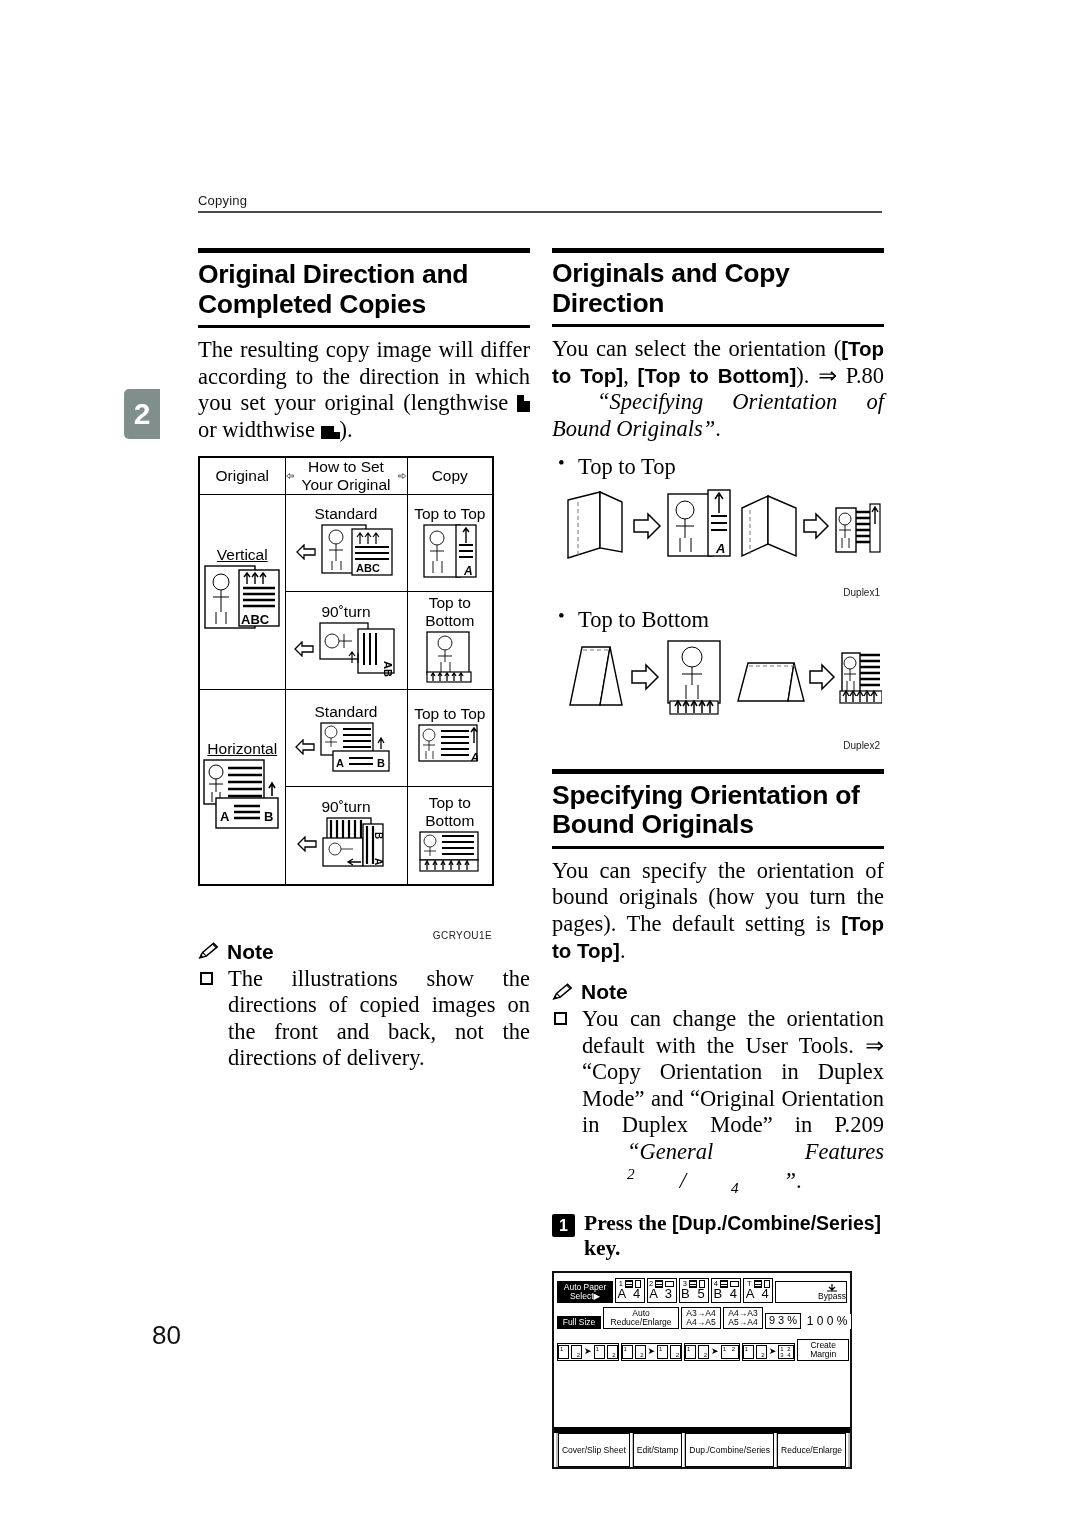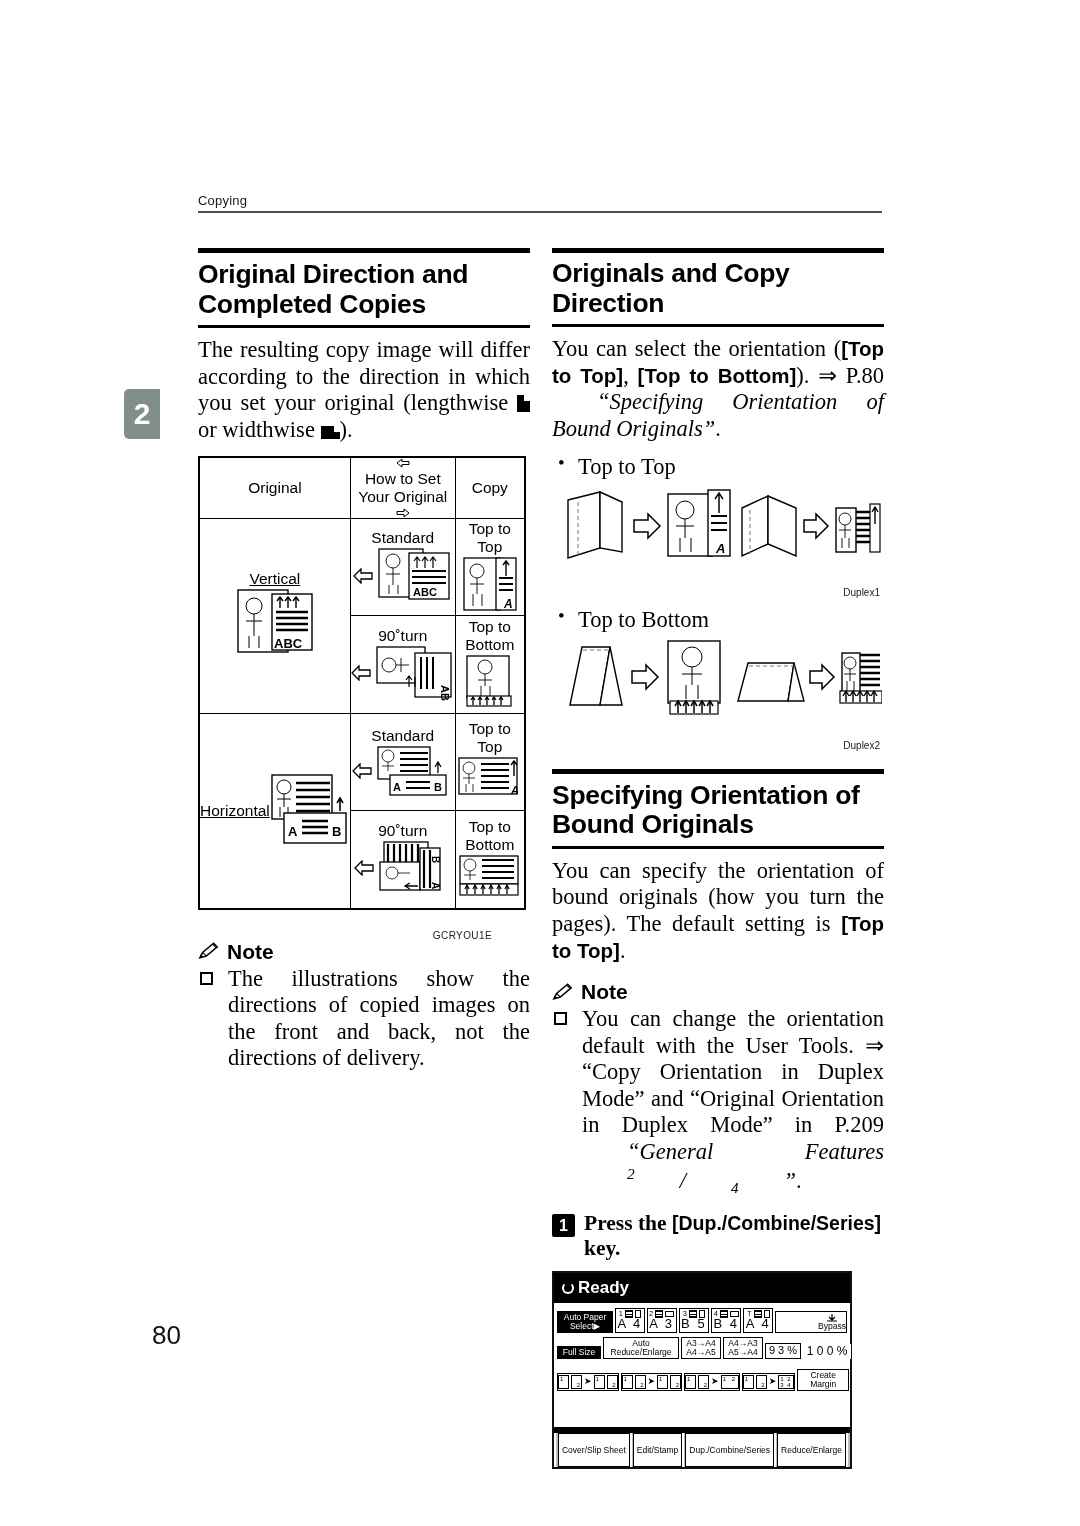--- a/index.html
+++ b/index.html
@@ -163,21 +163,21 @@
   .cell-half { position: relative; height: 96.5px; }
   .cap {
     font-family: "Liberation Sans", sans-serif;
     font-size: 15.5px; text-align: center; display: block;
   }
   .fig-id {
     position: absolute; right: 2px; bottom: -17px;
     font-family: "Liberation Sans", sans-serif; font-size: 10px;
     color: #222; letter-spacing: .4px;
   }
-  .hdrflex { display: flex; align-items: center; justify-content: center; gap: 2px; flex-direction: column; }
+  .hdrflex { display: flex; align-items: center; justify-content: center; gap: 2px; }
 
   
   .dupfig { position: relative; height: 112px; margin-top: 2px; }
   .dupfig .fid {
     position: absolute; right: 4px; bottom: -4px;
     font-family: "Liberation Sans", sans-serif; font-size: 10px; color: #222;
   }
 
   
   #lcd {
@@ -385,21 +385,21 @@
                   <path d="M14 51 L14 44 M21 51 L21 44 M28 51 L28 44 M35 51 L35 44 M42 51 L42 44"></path>
                   <path d="M12 46 L14 43 L16 46 M19 46 L21 43 L23 46 M26 46 L28 43 L30 46 M33 46 L35 43 L37 46 M40 46 L42 43 L44 46"></path>
                 </g>
               </svg>
             </div>
           </td>
         </tr>
 
         <tr>
           <td class="col-orig" rowspan="2">
-            <div class="cell" style="height:193px;display:flex;flex-direction:row;align-items:center;justify-content:center;">
+            <div class="cell" style="height:193px;display:flex;flex-direction:column;align-items:center;justify-content:center;">
               <span class="cap">Horizontal</span>
               <svg width="80" height="76" viewBox="0 0 80 76">
                 <rect x="2" y="2" width="60" height="44" fill="#fff" stroke="#000" stroke-width="1.4"></rect>
                 <g stroke="#000" stroke-width="1" fill="none">
                       <circle cx="14" cy="14" r="7"></circle>
                       <path d="M14 21 L14 34 M7 26 L21 26 M10 34 L10 44 M18 34 L18 44"></path>
                     </g>
                 <g stroke="#000" stroke-width="2.6">
                       <path d="M26 10 L60 10 M26 17 L60 17 M26 24 L60 24 M26 31 L60 31 M26 38 L60 38"></path>
                     </g>
@@ -672,24 +672,20 @@
       </li>
     </ul>
 
     <div class="step">
       <div class="num">1</div>
       <div class="txt"><span>Press the </span><span class="k">[Dup./Combine/Series]</span><span> key.</span></div>
     </div>
 
     <div id="lcd">
 
-      <div class="status">
-        <span class="pw"></span>
-        <span>Ready</span>
-      </div>
 
       <div class="lrow tray">
         <div class="lbtn inv" style="flex:0 0 56px;">
           <span>Auto Paper</span>
           <span>Select▶</span>
         </div>
         <div class="lbtn">
           <span class="t1">
               <span>1</span>
               <span class="mini-stack"></span>

